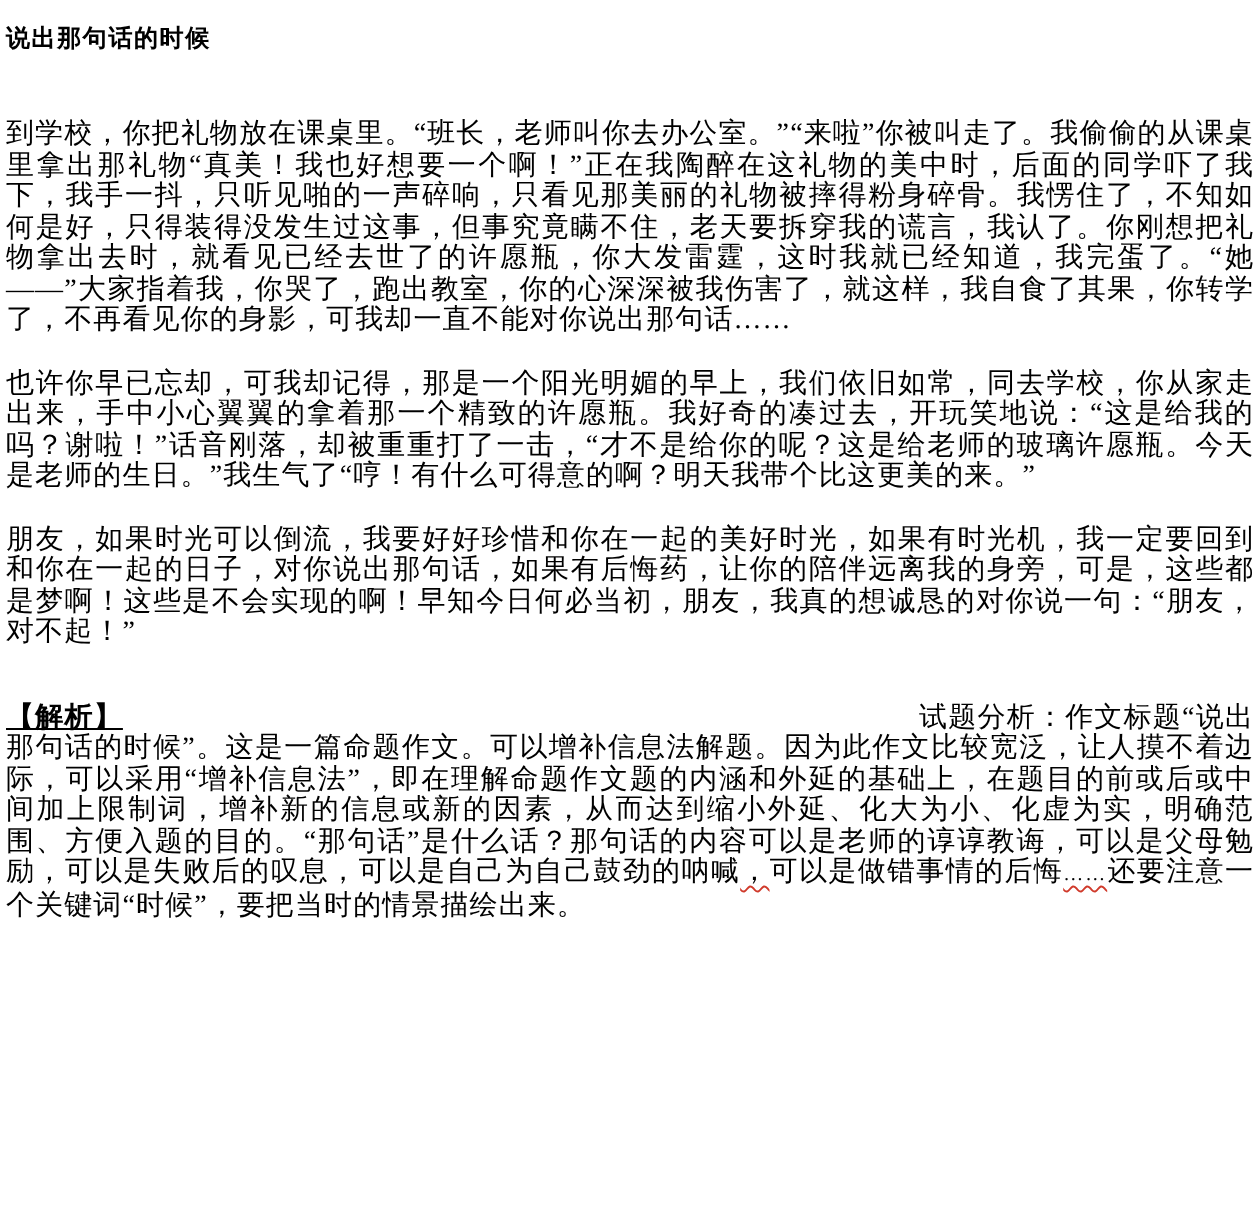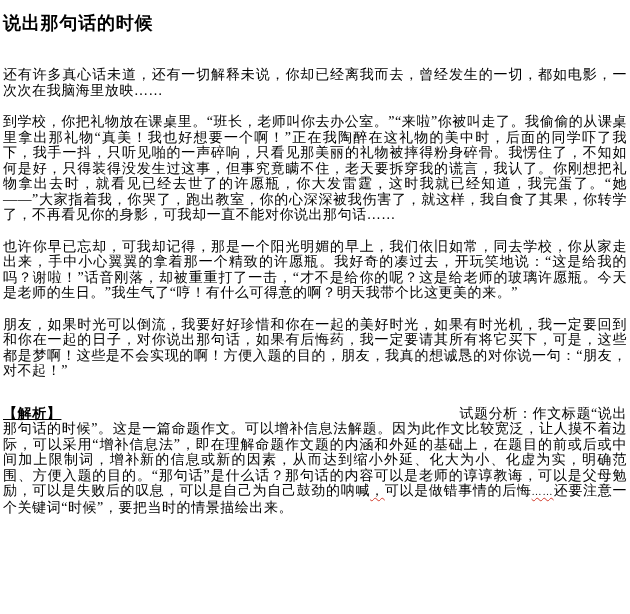--- a/index.html
+++ b/index.html
@@ -11,21 +11,21 @@
     width: 630px;
     height: 614px;
     overflow: hidden;
     color: #000000;
     font-family: "Liberation Serif", "DejaVu Serif", serif;
   }
   .page {
     padding: 6px 3px 0 3px;
   }
   .doc-title {
-    font-size: 18px;
+    font-size: 12px;
     font-weight: bold;
     letter-spacing: 0.8px;
     margin: 5px 0 32px 0;
   }
   .para {
     font-size: 14px;
     line-height: 15.5px;
     letter-spacing: 0.55px;
     text-align: justify;
     margin: 16px 0;
@@ -54,23 +54,22 @@
   }
 </style>
 </head>
 <body>
 
 <div class="page">
 
   <h1 class="doc-title">说出那句话的时候</h1>
 
 
-  <p class="para">还有许多真心话未道，还有一切解释未说，你却已经离我而去，曾经发生的一切，都如电影，一次次在我脑海里放映……</p>
 
   <p class="para">到学校，你把礼物放在课桌里。“班长，老师叫你去办公室。”“来啦”你被叫走了。我偷偷的从课桌里拿出那礼物“真美！我也好想要一个啊！”正在我陶醉在这礼物的美中时，后面的同学吓了我下，我手一抖，只听见啪的一声碎响，只看见那美丽的礼物被摔得粉身碎骨。我愣住了，不知如何是好，只得装得没发生过这事，但事究竟瞒不住，老天要拆穿我的谎言，我认了。你刚想把礼物拿出去时，就看见已经去世了的许愿瓶，你大发雷霆，这时我就已经知道，我完蛋了。“她——”大家指着我，你哭了，跑出教室，你的心深深被我伤害了，就这样，我自食了其果，你转学了，不再看见你的身影，可我却一直不能对你说出那句话……</p>
 
   <p class="para">也许你早已忘却，可我却记得，那是一个阳光明媚的早上，我们依旧如常，同去学校，你从家走出来，手中小心翼翼的拿着那一个精致的许愿瓶。我好奇的凑过去，开玩笑地说：“这是给我的吗？谢啦！”话音刚落，却被重重打了一击，“才不是给你的呢？这是给老师的玻璃许愿瓶。今天是老师的生日。”我生气了“哼！有什么可得意的啊？明天我带个比这更美的来。”</p>
 
-  <p class="para">朋友，如果时光可以倒流，我要好好珍惜和你在一起的美好时光，如果有时光机，我一定要回到和你在一起的日子，对你说出那句话，如果有后悔药，我一定要请其所有将它买下，可是，这些都是梦啊！这些是不会实现的啊！方便入题的目的，朋友，我真的想诚恳的对你说一句：“朋友，对不起！”</p>
+  <p class="para">朋友，如果时光可以倒流，我要好好珍惜和你在一起的美好时光，如果有时光机，我一定要回到和你在一起的日子，对你说出那句话，如果有后悔药，让你的陪伴远离我的身旁，可是，这些都是梦啊！这些是不会实现的啊！早知今日何必当初，朋友，我真的想诚恳的对你说一句：“朋友，对不起！”</p>
 
   <p class="para analysis-para"><span class="analysis-label">【解析】</span><span class="analysis-spacer"></span><span>试题分析：作文标题“说出那句话的时候”。这是一篇命题作文。可以增补信息法解题。因为此作文比较宽泛，让人摸不着边际，可以采用“增补信息法”，即在理解命题作文题的内涵和外延的基础上，在题目的前或后或中间加上限制词，增补新的信息或新的因素，从而达到缩小外延、化大为小、化虚为实，明确范围、方便入题的目的。“那句话”是什么话？那句话的内容可以是老师的谆谆教诲，可以是父母勉励，可以是失败后的叹息，可以是自己为自己鼓劲的呐喊</span><span class="squiggle">，</span><span>可以是做错事情的后悔</span><span class="squiggle ellipsis-small">……</span><span>还要注意一个关键词“时候”，要把当时的情景描绘出来。</span></p>
 
 </div>
 
 </body></html>

